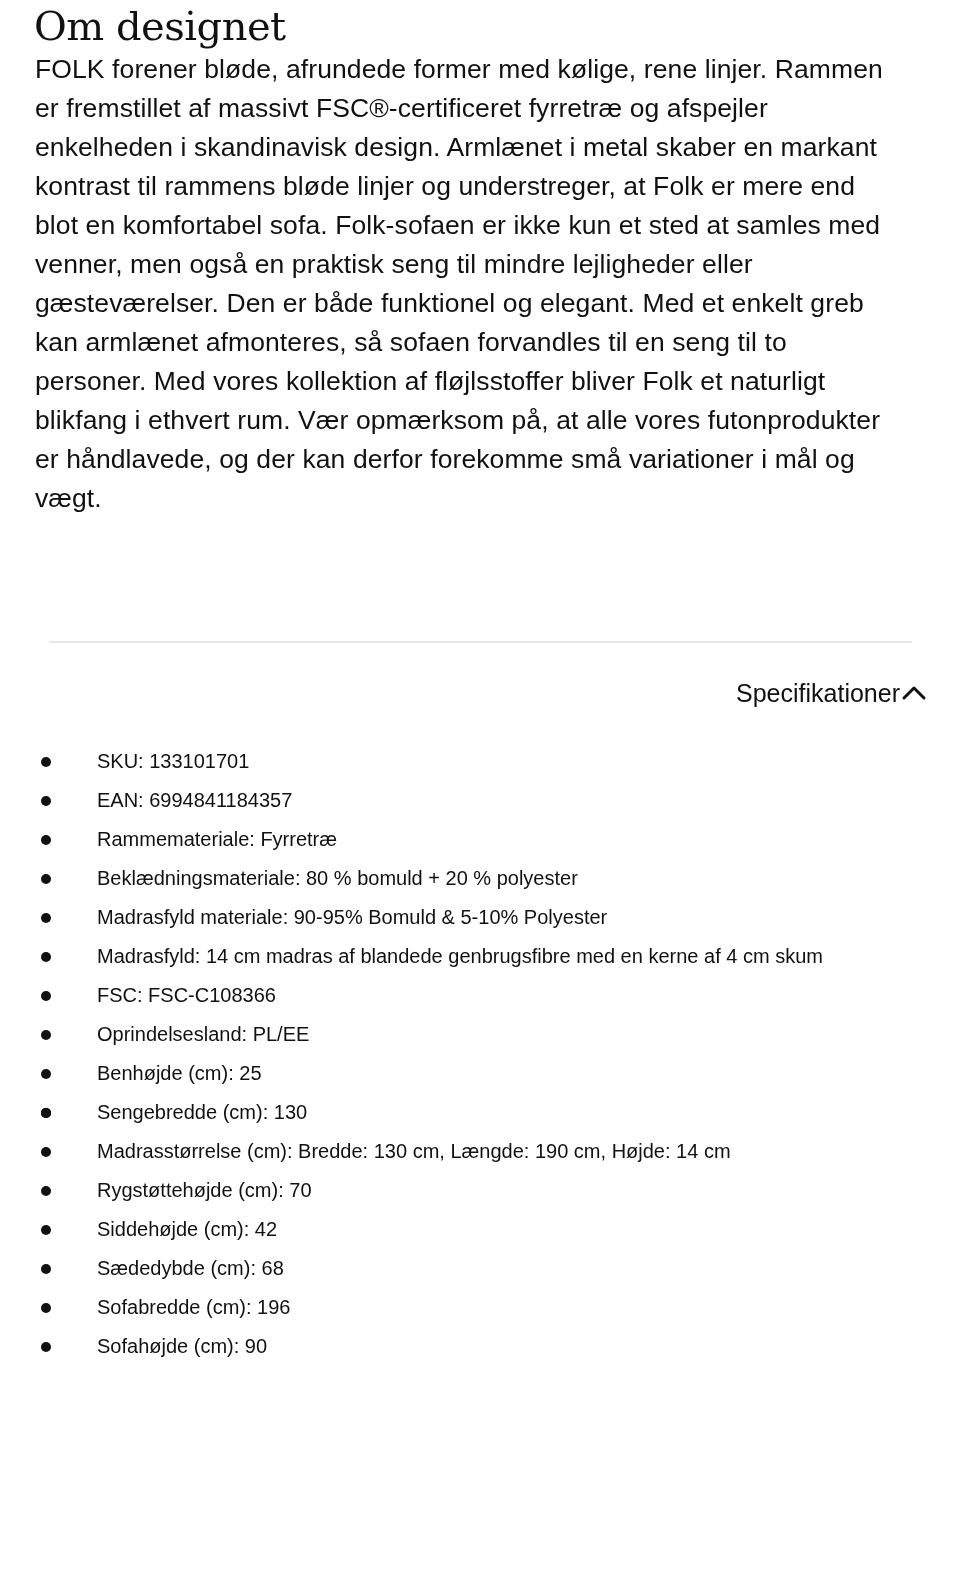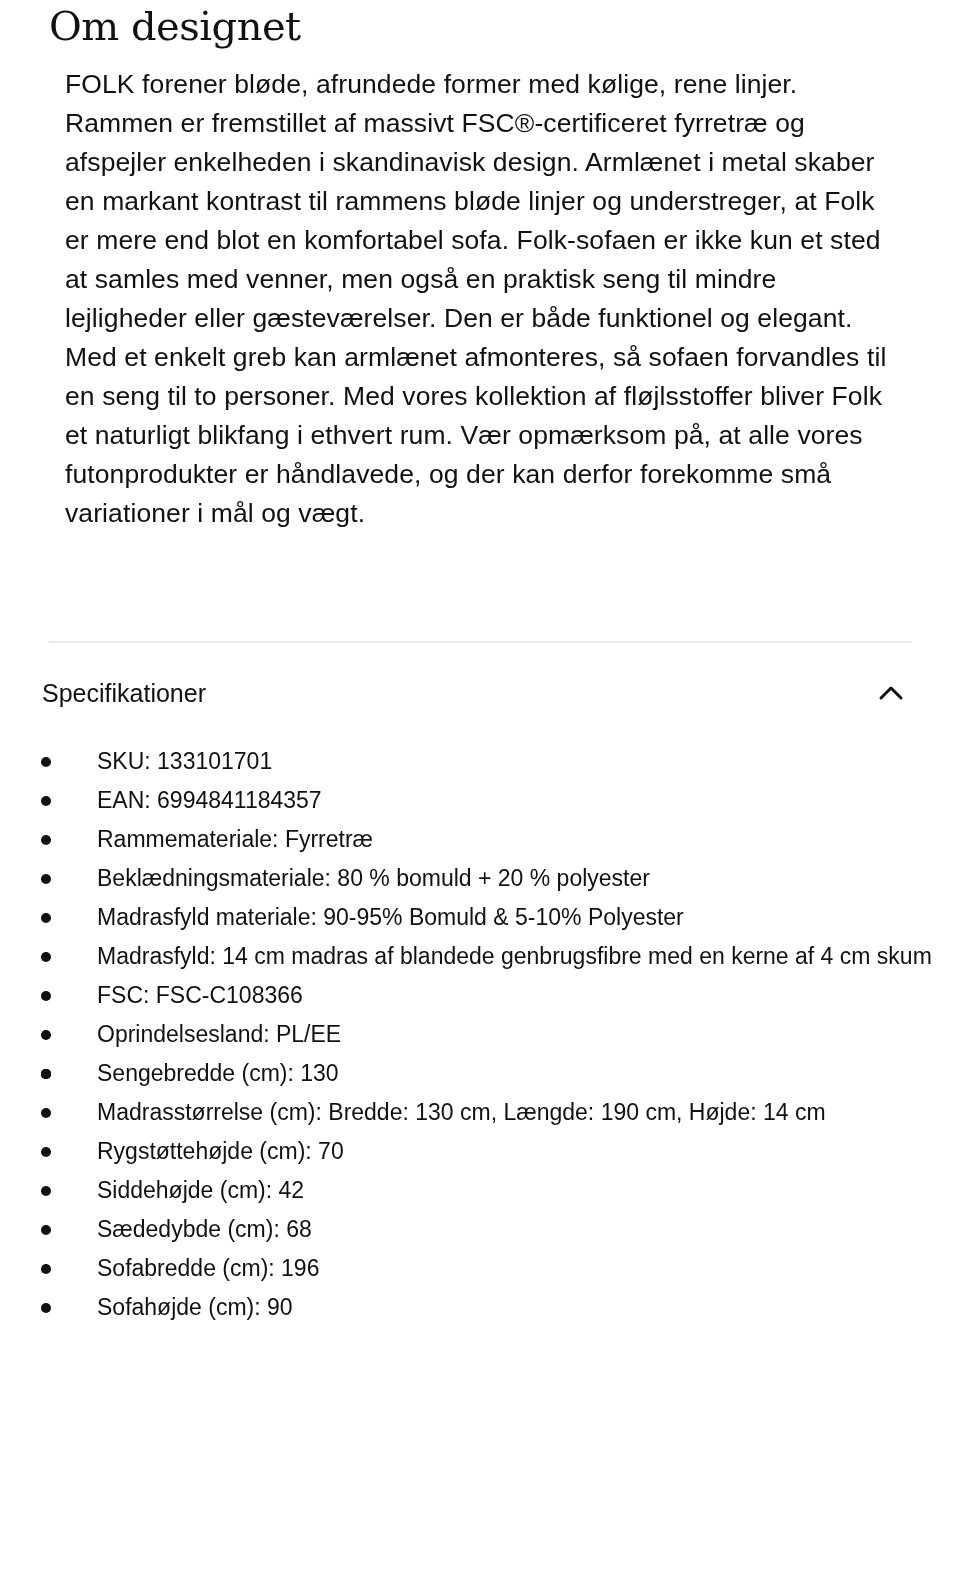--- a/index.html
+++ b/index.html
@@ -10,58 +10,58 @@
     body {
       width: 960px;
       height: 1587px;
       overflow: hidden;
       position: relative;
       color: #111111;
       font-family: "Liberation Sans", sans-serif;
     }
     .page {
       position: absolute;
-      left: 49px;
+      left: 34px;
       top: 0;
       width: 863px;
     }
     .design-title {
       font-family: "DejaVu Serif", serif;
       font-weight: normal;
       font-size: 40px;
       line-height: 46px;
       margin: 3px 0 0 0;
       letter-spacing: -0.5px;
       color: #111111;
     }
     .design-body {
       font-size: 26.5px;
       line-height: 39px;
-      margin: 16px;
+      margin: 1px;
       padding-top: 0;
       color: #111111;
       letter-spacing: 0.1px;
     }
     .divider {
       position: absolute;
       left: 49px;
       top: 641px;
       width: 863px;
       height: 2px;
       background: #e6e6e6;
     }
     .spec-header {
       position: absolute;
-      left: 42px;
+      left: 65px;
       top: 672px;
       width: 863px;
       height: 42px;
       display: flex;
       align-items: center;
-      justify-content: space-between;
+      justify-content: flex-end;
       cursor: pointer;
     }
     .spec-header-label {
       font-size: 25px;
       color: #111111;
     }
     .chevron {
       width: 28px;
       height: 28px;
       display: flex;
@@ -74,21 +74,21 @@
       left: 0;
       top: 742px;
       width: 960px;
       margin: 0;
       padding: 0;
       list-style: none;
     }
     .spec-item {
       position: relative;
       padding-left: 97px;
-      font-size: 23px;
+      font-size: 20px;
       line-height: 39px;
       color: #111111;
     }
     .spec-item .bullet {
       position: absolute;
       left: 41px;
       top: 15px;
       width: 10px;
       height: 10px;
       border-radius: 50%;
@@ -126,21 +126,21 @@
 
 <ul class="spec-list">
   <li class="spec-item"><span class="bullet"></span><span>SKU: 133101701</span></li>
   <li class="spec-item"><span class="bullet"></span><span>EAN: 6994841184357</span></li>
   <li class="spec-item"><span class="bullet"></span><span>Rammemateriale: Fyrretræ</span></li>
   <li class="spec-item"><span class="bullet"></span><span>Beklædningsmateriale: 80 % bomuld + 20 % polyester</span></li>
   <li class="spec-item"><span class="bullet"></span><span>Madrasfyld materiale: 90-95% Bomuld &amp; 5-10% Polyester</span></li>
   <li class="spec-item"><span class="bullet"></span><span>Madrasfyld: 14 cm madras af blandede genbrugsfibre med en kerne af 4 cm skum</span></li>
   <li class="spec-item"><span class="bullet"></span><span>FSC: FSC-C108366</span></li>
   <li class="spec-item"><span class="bullet"></span><span>Oprindelsesland: PL/EE</span></li>
-  <li class="spec-item"><span class="bullet"></span></li>
+  <li class="spec-item"><span class="bullet"></span><span>Benhøjde (cm): 25</span></li>
   <li class="spec-item"><span class="bullet"></span></li>
   <li class="spec-item"><span class="bullet"></span></li>
   <li class="spec-item"><span class="bullet"></span><span>Sengebredde (cm): 130</span></li>
   <li class="spec-item"><span class="bullet"></span><span>Madrasstørrelse (cm): Bredde: 130 cm, Længde: 190 cm, Højde: 14 cm</span></li>
   <li class="spec-item"><span class="bullet"></span><span>Rygstøttehøjde (cm): 70</span></li>
   <li class="spec-item"><span class="bullet"></span><span>Siddehøjde (cm): 42</span></li>
   <li class="spec-item"><span class="bullet"></span><span>Sædedybde (cm): 68</span></li>
   <li class="spec-item"><span class="bullet"></span><span>Sofabredde (cm): 196</span></li>
   <li class="spec-item"><span class="bullet"></span><span>Sofahøjde (cm): 90</span></li>
 </ul>

